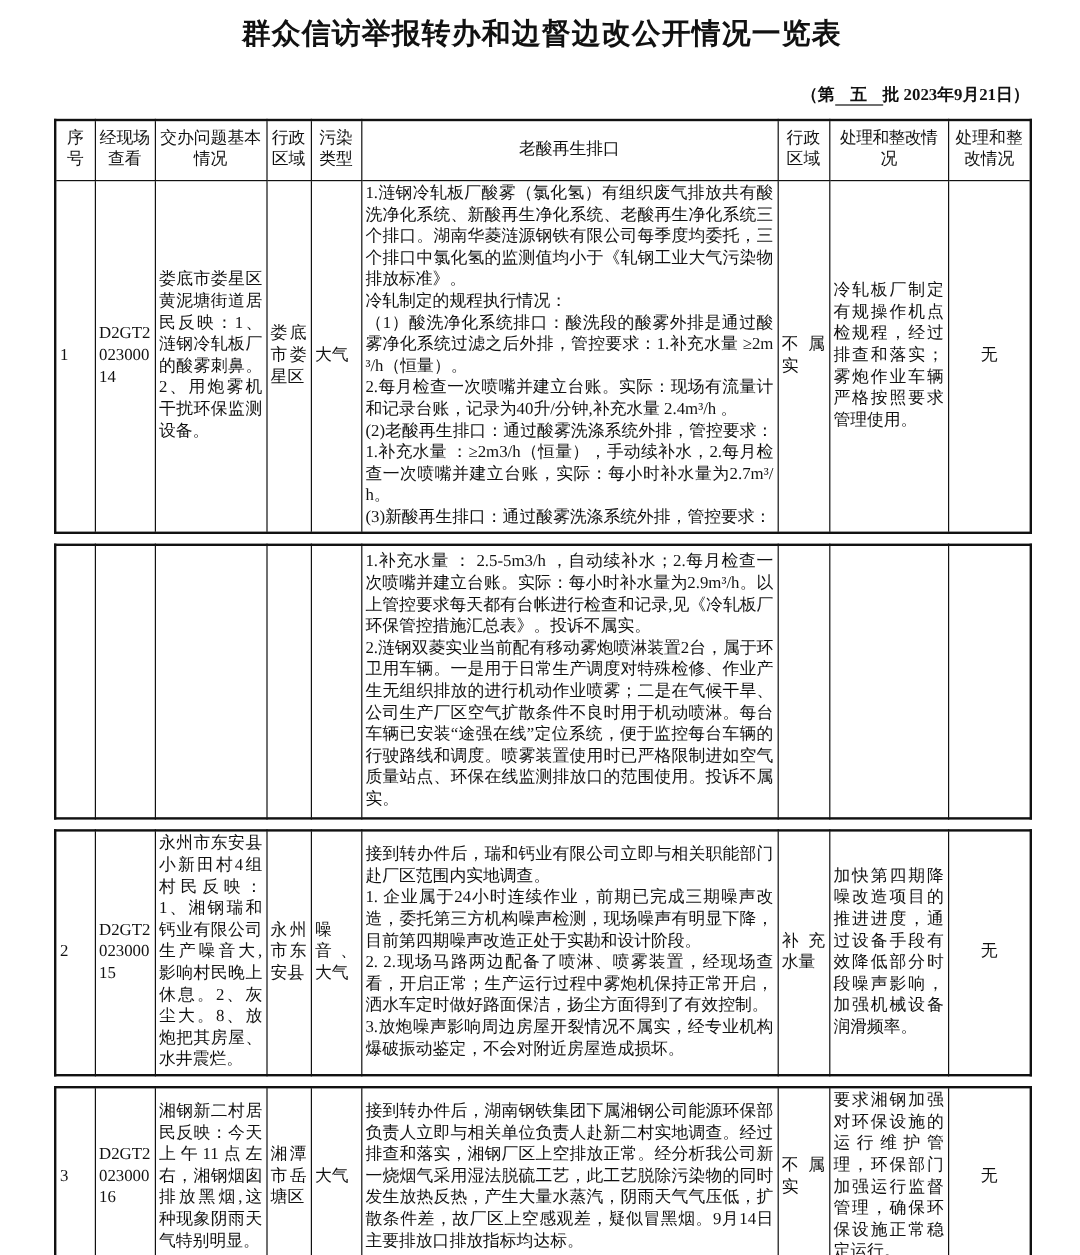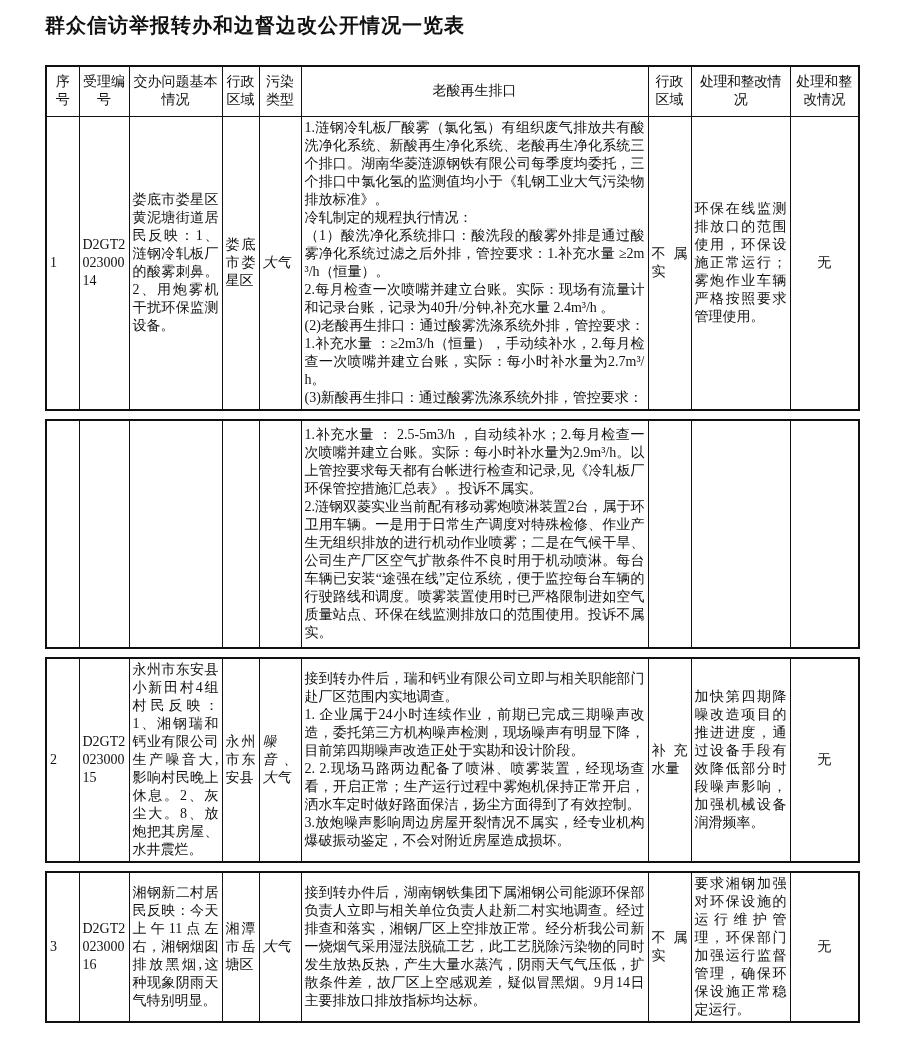--- a/index.html
+++ b/index.html
@@ -9,22 +9,22 @@
     color: #111;
     font-family: "Liberation Serif", "DejaVu Serif", serif;
   }
   .page {
     width: 900px;
     min-height: 1046px;
     background: #ffffff;
     padding: 12px 42px 10px 45px;
   }
   .doc-title {
-    text-align: left;
-    font-size: 20px;
+    text-align: center;
+    font-size: 24px;
     font-weight: 700;
     letter-spacing: 1px;
     font-family: "Liberation Sans", "DejaVu Sans", sans-serif;
     margin-bottom: 26px;
   }
   .subtitle-line {
     text-align: right;
     font-size: 14px;
     margin-bottom: 11px;
     font-weight: 600;
@@ -53,58 +53,59 @@
     word-break: break-all;
   }
   th.hdr { text-align: center; text-align-last: center; padding: 1px; }
   th.hdr-tight { font-size: 13px; letter-spacing: -0.5px; }
   td.col-seq { text-align: left; padding-left: 2px; }
   td.col-id { font-size: 13px; line-height: 17px; padding: 1px; }
   td.col-problem, td.col-region, td.col-verified, td.col-action {
     text-align: justify;
     text-justify: inter-character;
   }
-  td.col-pollution { font-size: 13px; padding: 1px; text-align: justify; font-style: italic; }
+  td.col-pollution { font-size: 13px; padding: 1px; text-align: justify; }
   td.col-invest {
     vertical-align: top;
     text-align: justify;
     text-justify: inter-character;
   }
   td.col-punished { text-align: center; }
   .pre { white-space: pre-wrap; }
   .h-row { height: 50px; font-family: Liberation Mono, monospace; }
   .r1 { height: 290px; }
   .r2 { height: 228px; }
   .r3 { height: 198px; }
   .r4 { height: 144px; }
 </style>
 </head>
 <body>
 
 <div class="page">
 
   <div class="doc-title">群众信访举报转办和边督边改公开情况一览表</div>
 
+  <div class="subtitle-line"><span>（第</span><span class="batch-underline">五</span><span>批 2023年9月21日）</span></div>
 
   <table class="report">
     <colgroup>
       <col style="width:33px">
         <col style="width:50px">
         <col style="width:93px">
       <col style="width:37px">
         <col style="width:42px">
         <col style="width:347px">
       <col style="width:43px">
         <col style="width:99px">
         <col style="width:69px">
     </colgroup>
     <tbody>
         <tr class="h-row">
       <th class="hdr">序号</th>
-      <th class="hdr">受理编号</th>
+      <th class="hdr">经现场查看</th>
       <th class="hdr">交办问题基本情况</th>
       <th class="hdr">行政区域</th>
       <th class="hdr">污染类型</th>
       <th class="hdr">老酸再生排口</th>
       <th class="hdr">行政区域</th>
       <th class="hdr hdr-tight">处理和整改情况</th>
       <th class="hdr">处理和整改情况</th>
     </tr>
     <tr class="r1">
       <td class="col-seq">1</td>
@@ -112,21 +113,21 @@
       <td class="col-problem">娄底市娄星区黄泥塘街道居民反映：1、涟钢冷轧板厂的酸雾刺鼻。2、用炮雾机干扰环保监测设备。</td>
       <td class="col-region">娄底市娄星区</td>
       <td class="col-pollution">大气</td>
       <td class="col-invest pre">1.涟钢冷轧板厂酸雾（氯化氢）有组织废气排放共有酸洗净化系统、新酸再生净化系统、老酸再生净化系统三个排口。湖南华菱涟源钢铁有限公司每季度均委托，三个排口中氯化氢的监测值均小于《轧钢工业大气污染物排放标准》。
 冷轧制定的规程执行情况：
 （1）酸洗净化系统排口：酸洗段的酸雾外排是通过酸雾净化系统过滤之后外排，管控要求：1.补充水量 ≥2m³/h（恒量）。
 2.每月检查一次喷嘴并建立台账。实际：现场有流量计和记录台账，记录为40升/分钟,补充水量 2.4m³/h 。
 (2)老酸再生排口：通过酸雾洗涤系统外排，管控要求：1.补充水量 ：≥2m3/h（恒量），手动续补水，2.每月检查一次喷嘴并建立台账，实际：每小时补水量为2.7m³/h。
 (3)新酸再生排口：通过酸雾洗涤系统外排，管控要求：</td>
       <td class="col-verified">不属实</td>
-      <td class="col-action">环保在线监测排放口的范围使用，环保设施正常运行；雾炮作业车辆严格按照要求管理使用。</td>
+      <td class="col-action">冷轧板厂制定有规操作机点检规程，经过排查和落实；雾炮作业车辆严格按照要求管理使用。</td>
       <td class="col-punished">无</td>
     </tr>
   </tbody>
     </table>
 
   <table class="report">
     <colgroup>
       <col style="width:33px">
         <col style="width:50px">
         <col style="width:93px">

